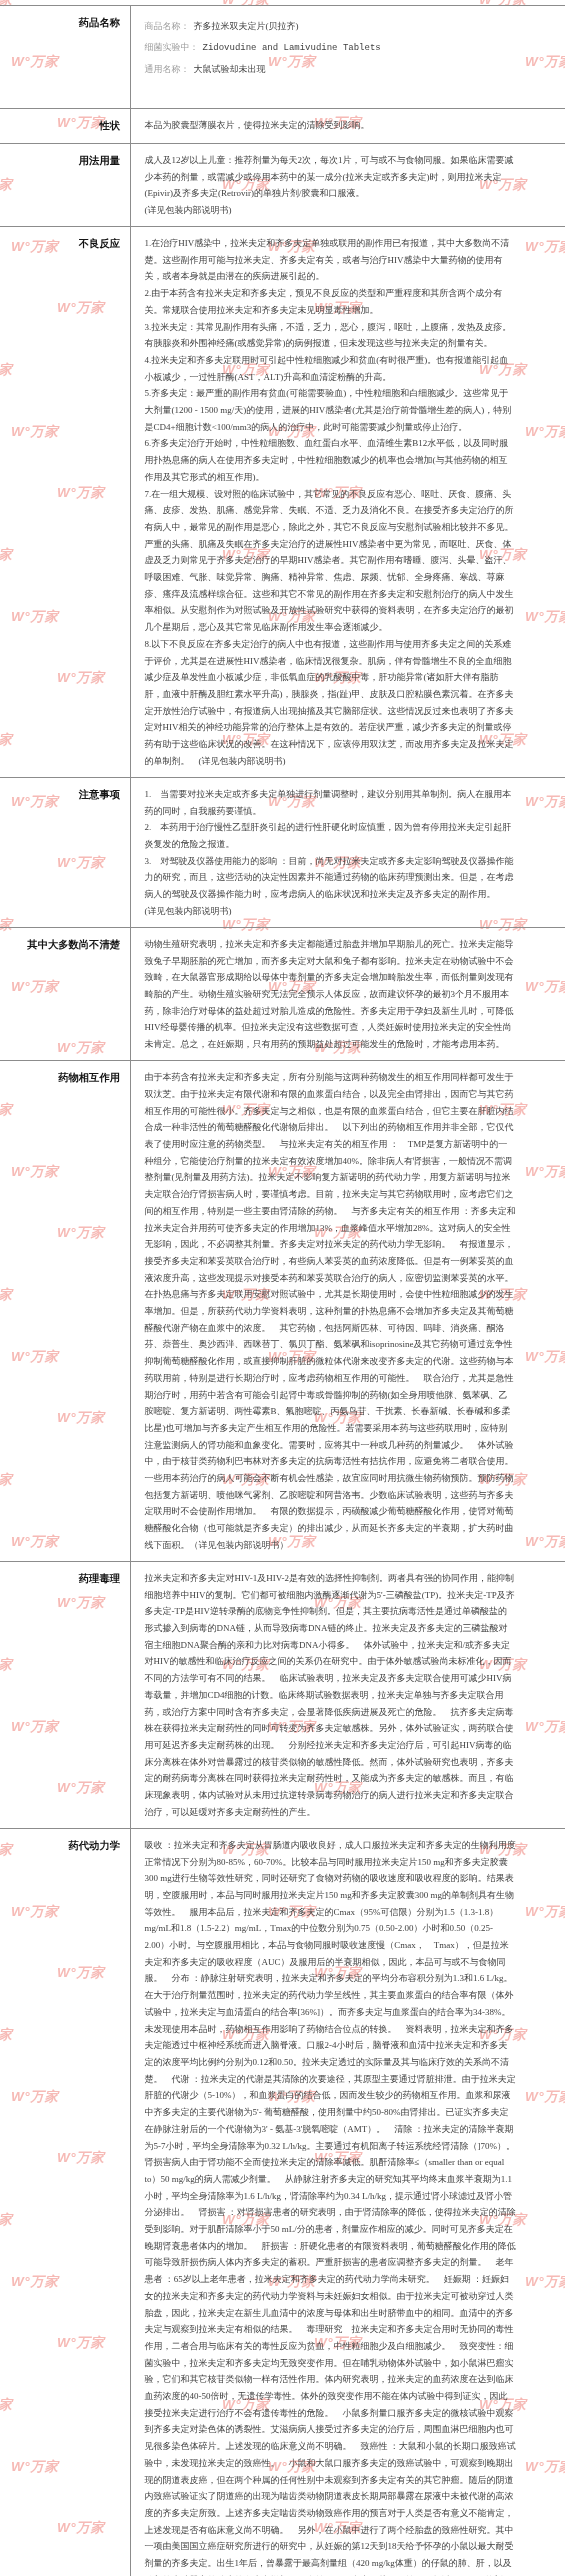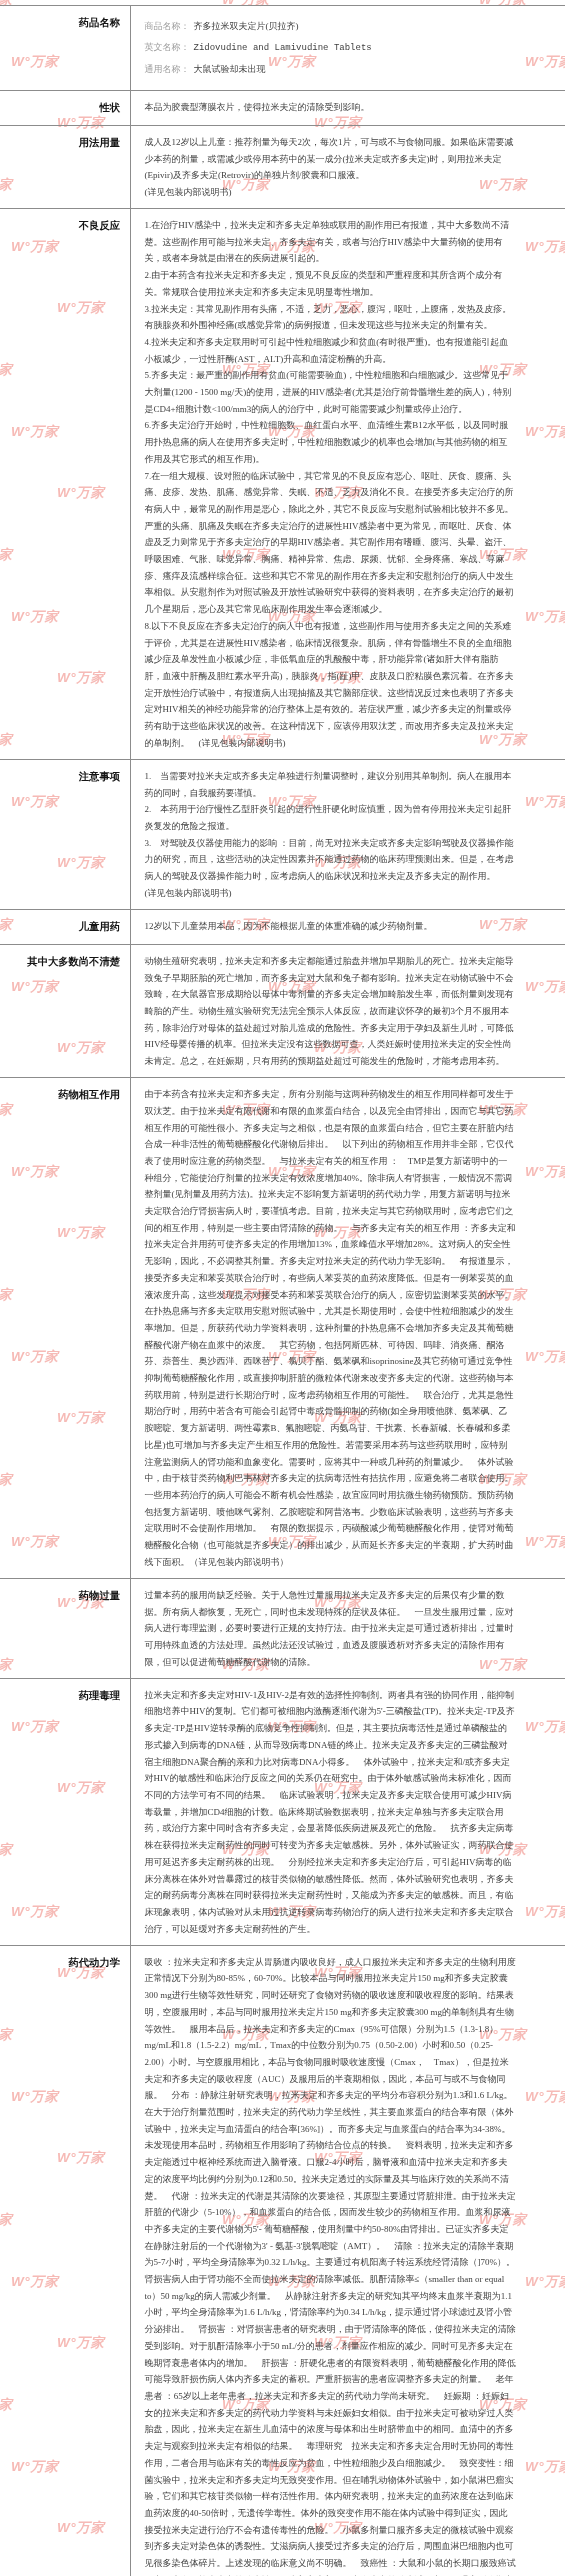--- a/index.html
+++ b/index.html
@@ -14,21 +14,21 @@
   table.drug { position:relative; z-index:1; border-collapse:collapse; width:565px; margin-top:4.5px; background:transparent; }
   td { border-top:0.6px solid #8c8c8c; border-bottom:0.6px solid #8c8c8c; vertical-align:top; background:transparent; }
   td.label {
     width:120px; padding:9px 9.6px 9px 0; border-right:0.6px solid #8c8c8c;
     text-align:right; font-weight:bold; font-size:10.3px; color:#141414; line-height:1.55;
   }
   td.content {
     padding:7.7px 49px 7.7px 14px; font-size:9px; line-height:16.7px; color:#3f3f3f;
     white-space:pre-line; text-align:left; word-break:break-word;
   }
-  td.content.name-cell { white-space:normal; padding-top:9px; padding-bottom:9px; }
+  td.content.name-cell { white-space:normal; padding-top:9px; padding-bottom:27px; }
   .name-line { line-height:16.7px; margin:3.9px 0; }
   .name-line .k { color:#9c9c9c; margin-right:3.9px; }
   .name-line .v { color:#3f3f3f; }
   .name-line .v.mono { font-family:"Liberation Mono","DejaVu Sans Mono",monospace; font-size:9px; }
 </style>
 </head>
 <body>
 
 <div class="page">
   <div class="wm-layer">
@@ -145,21 +145,21 @@
       <span class="wm" style="color: rgb(239, 131, 123); top: 2519px; left: 57px;">W°万家</span>
       <span class="wm" style="color: rgb(239, 131, 123); top: 2519px; left: 314px;">W°万家</span>
     </div>
 
   <table class="drug">
     <tbody>
   <tr>
     <td class="label">药品名称</td>
     <td class="content name-cell">
             <div class="name-line"><span class="k">商品名称：</span><span class="v">齐多拉米双夫定片(贝拉齐)</span></div>
-            <div class="name-line"><span class="k">英文名称：</span><span class="v mono">Zidovudine and Lamivudine Tablets</span></div>
+            <div class="name-line"><span class="k">细菌实验中：</span><span class="v mono">Zidovudine and Lamivudine Tablets</span></div>
             <div class="name-line"><span class="k">通用名称：</span><span class="v">大鼠试验却未出现</span></div>
           </td>
   </tr>
 
 
   <tr>
     <td class="label">性状</td>
     <td class="content">本品为胶囊型薄膜衣片，使得拉米夫定的清除受到影响。</td>
   </tr>
 
@@ -184,40 +184,32 @@
   </tr>
 
 
   <tr>
     <td class="label">注意事项</td>
     <td class="content">1.　当需要对拉米夫定或齐多夫定单独进行剂量调整时，建议分别用其单制剂。病人在服用本药的同时，自我服药要谨慎。
 2.　本药用于治疗慢性乙型肝炎引起的进行性肝硬化时应慎重，因为曾有停用拉米夫定引起肝炎复发的危险之报道。
 3.　对驾驶及仪器使用能力的影响 ：目前，尚无对拉米夫定或齐多夫定影响驾驶及仪器操作能力的研究，而且，这些活动的决定性因素并不能通过药物的临床药理预测出来。但是，在考虑病人的驾驶及仪器操作能力时，应考虑病人的临床状况和拉米夫定及齐多夫定的副作用。　(详见包装内部说明书)</td>
   </tr>
 
-  <tr>
-    <td class="label">儿童用药</td>
-    <td class="content">12岁以下儿童禁用本品，因为不能根据儿童的体重准确的减少药物剂量。</td>
-  </tr>
 
 
   <tr>
     <td class="label">其中大多数尚不清楚</td>
     <td class="content">动物生殖研究表明，拉米夫定和齐多夫定都能通过胎盘并增加早期胎儿的死亡。拉米夫定能导致兔子早期胚胎的死亡增加，而齐多夫定对大鼠和兔子都有影响。拉米夫定在动物试验中不会致畸，在大鼠器官形成期给以母体中毒剂量的齐多夫定会增加畸胎发生率，而低剂量则发现有畸胎的产生。动物生殖实验研究无法完全预示人体反应，故而建议怀孕的最初3个月不服用本药，除非治疗对母体的益处超过对胎儿造成的危险性。齐多夫定用于孕妇及新生儿时，可降低HIV经母婴传播的机率。但拉米夫定没有这些数据可查，人类妊娠时使用拉米夫定的安全性尚未肯定。总之，在妊娠期，只有用药的预期益处超过可能发生的危险时，才能考虑用本药。</td>
   </tr>
 
   <tr>
     <td class="label">药物相互作用</td>
     <td class="content">由于本药含有拉米夫定和齐多夫定，所有分别能与这两种药物发生的相互作用同样都可发生于双汰芝。由于拉米夫定有限代谢和有限的血浆蛋白结合，以及完全由肾排出，因而它与其它药相互作用的可能性很小。齐多夫定与之相似，也是有限的血浆蛋白结合，但它主要在肝脏内结合成一种非活性的葡萄糖醛酸化代谢物后排出。　以下列出的药物相互作用并非全部，它仅代表了使用时应注意的药物类型。　与拉米夫定有关的相互作用 ：　TMP是复方新诺明中的一种组分，它能使治疗剂量的拉米夫定有效浓度增加40%。除非病人有肾损害，一般情况不需调整剂量(见剂量及用药方法)。拉米夫定不影响复方新诺明的药代动力学，用复方新诺明与拉米夫定联合治疗肾损害病人时，要谨慎考虑。目前，拉米夫定与其它药物联用时，应考虑它们之间的相互作用，特别是一些主要由肾清除的药物。　与齐多夫定有关的相互作用 ：齐多夫定和拉米夫定合并用药可使齐多夫定的作用增加13%，血浆峰值水平增加28%。这对病人的安全性无影响，因此，不必调整其剂量。齐多夫定对拉米夫定的药代动力学无影响。　有报道显示，接受齐多夫定和苯妥英联合治疗时，有些病人苯妥英的血药浓度降低。但是有一例苯妥英的血液浓度升高，这些发现提示对接受本药和苯妥英联合治疗的病人，应密切监测苯妥英的水平。　在扑热息痛与齐多夫定联用安慰对照试验中，尤其是长期使用时，会使中性粒细胞减少的发生率增加。但是，所获药代动力学资料表明，这种剂量的扑热息痛不会增加齐多夫定及其葡萄糖醛酸代谢产物在血浆中的浓度。　其它药物，包括阿斯匹林、可待因、吗啡、消炎痛、酮洛芬、萘普生、奥沙西泮、西咪替丁、氯贝丁酯、氨苯砜和isoprinosine及其它药物可通过竞争性抑制葡萄糖醛酸化作用，或直接抑制肝脏的微粒体代谢来改变齐多夫定的代谢。这些药物与本药联用前，特别是进行长期治疗时，应考虑药物相互作用的可能性。　联合治疗，尤其是急性期治疗时，用药中若含有可能会引起肾中毒或骨髓抑制的药物(如全身用喷他脒、氨苯砜、乙胺嘧啶、复方新诺明、两性霉素B、氟胞嘧啶、丙氨鸟苷、干扰素、长春新碱、长春碱和多柔比星)也可增加与齐多夫定产生相互作用的危险性。若需要采用本药与这些药联用时，应特别注意监测病人的肾功能和血象变化。需要时，应将其中一种或几种药的剂量减少。　体外试验中，由于核苷类药物利巴韦林对齐多夫定的抗病毒活性有拮抗作用，应避免将二者联合使用。　一些用本药治疗的病人可能会不断有机会性感染，故宜应同时用抗微生物药物预防。预防药物包括复方新诺明、喷他咪气雾剂、乙胺嘧啶和阿昔洛韦。少数临床试验表明，这些药与齐多夫定联用时不会使副作用增加。　有限的数据提示，丙磺酸减少葡萄糖醛酸化作用，使肾对葡萄糖醛酸化合物（也可能就是齐多夫定）的排出减少，从而延长齐多夫定的半衰期，扩大药时曲线下面积。（详见包装内部说明书）</td>
   </tr>
 
-  <tr>
-    <td class="label">药物过量</td>
-    <td class="content">过量本药的服用尚缺乏经验。关于人急性过量服用拉米夫定及齐多夫定的后果仅有少量的数据。所有病人都恢复，无死亡，同时也未发现特殊的症状及体征。　一旦发生服用过量，应对病人进行毒理监测，必要时要进行正规的支持疗法。由于拉米夫定是可通过透析排出，过量时可用特殊血透的方法处理。虽然此法还没试验过，血透及腹膜透析对齐多夫定的清除作用有限，但可以促进葡萄糖醛酸代谢物的清除。</td>
-  </tr>
 
   <tr>
     <td class="label">药理毒理</td>
     <td class="content">拉米夫定和齐多夫定对HIV-1及HIV-2是有效的选择性抑制剂。两者具有强的协同作用，能抑制细胞培养中HIV的复制。它们都可被细胞内激酶逐渐代谢为5'-三磷酸盐(TP)。拉米夫定-TP及齐多夫定-TP是HIV逆转录酶的底物竞争性抑制剂。但是，其主要抗病毒活性是通过单磷酸盐的形式掺入到病毒的DNA链，从而导致病毒DNA链的终止。拉米夫定及齐多夫定的三磷盐酸对宿主细胞DNA聚合酶的亲和力比对病毒DNA小得多。　体外试验中，拉米夫定和/或齐多夫定对HIV的敏感性和临床治疗反应之间的关系仍在研究中。由于体外敏感试验尚未标准化，因而不同的方法学可有不同的结果。　临床试验表明，拉米夫定及齐多夫定联合使用可减少HIV病毒载量，并增加CD4细胞的计数。临床终期试验数据表明，拉米夫定单独与齐多夫定联合用药，或治疗方案中同时含有齐多夫定，会显著降低疾病进展及死亡的危险。　抗齐多夫定病毒株在获得拉米夫定耐药性的同时可转变为齐多夫定敏感株。另外，体外试验证实，两药联合使用可延迟齐多夫定耐药株的出现。　分别经拉米夫定和齐多夫定治疗后，可引起HIV病毒的临床分离株在体外对曾暴露过的核苷类似物的敏感性降低。然而，体外试验研究也表明，齐多夫定的耐药病毒分离株在同时获得拉米夫定耐药性时，又能成为齐多夫定的敏感株。而且，有临床现象表明，体内试验对从未用过抗逆转录病毒药物治疗的病人进行拉米夫定和齐多夫定联合治疗，可以延缓对齐多夫定耐药性的产生。</td>
   </tr>
 
   <tr>
     <td class="label">药代动力学</td>
     <td class="content">吸收 ：拉米夫定和齐多夫定从胃肠道内吸收良好，成人口服拉米夫定和齐多夫定的生物利用度正常情况下分别为80-85%，60-70%。比较本品与同时服用拉米夫定片150 mg和齐多夫定胶囊300 mg进行生物等效性研究，同时还研究了食物对药物的吸收速度和吸收程度的影响。结果表明，空腹服用时，本品与同时服用拉米夫定片150 mg和齐多夫定胶囊300 mg的单制剂具有生物等效性。　服用本品后，拉米夫定和齐多夫定的Cmax（95%可信限）分别为1.5（1.3-1.8）mg/mL和1.8（1.5-2.2）mg/mL，Tmax的中位数分别为0.75（0.50-2.00）小时和0.50（0.25-2.00）小时。与空腹服用相比，本品与食物同服时吸收速度慢（Cmax，　Tmax），但是拉米夫定和齐多夫定的吸收程度（AUC）及服用后的半衰期相似，因此，本品可与或不与食物同服。　分布 ：静脉注射研究表明，拉米夫定和齐多夫定的平均分布容积分别为1.3和1.6 L/kg。在大于治疗剂量范围时，拉米夫定的药代动力学呈线性，其主要血浆蛋白的结合率有限（体外试验中，拉米夫定与血清蛋白的结合率[36%]）。而齐多夫定与血浆蛋白的结合率为34-38%。未发现使用本品时，药物相互作用影响了药物结合位点的转换。　资料表明，拉米夫定和齐多夫定能透过中枢神经系统而进入脑脊液。口服2-4小时后，脑脊液和血清中拉米夫定和齐多夫定的浓度平均比例约分别为0.12和0.50。拉米夫定透过的实际量及其与临床疗效的关系尚不清楚。　代谢 ：拉米夫定的代谢是其清除的次要途径，其原型主要通过肾脏排泄。由于拉米夫定肝脏的代谢少（5-10%），和血浆蛋白的结合低，因而发生较少的药物相互作用。血浆和尿液中齐多夫定的主要代谢物为5'- 葡萄糖醛酸，使用剂量中约50-80%由肾排出。已证实齐多夫定在静脉注射后的一个代谢物为3' - 氨基-3'脱氧嘧啶（AMT）。　清除 ：拉米夫定的清除半衰期为5-7小时，平均全身清除率为0.32 L/h/kg。主要通过有机阳离子转运系统经肾清除（]70%）。肾损害病人由于肾功能不全而使拉米夫定的清除率减低。肌酐清除率≤（smaller than or equal to）50 mg/kg的病人需减少剂量。　从静脉注射齐多夫定的研究知其平均终末血浆半衰期为1.1小时，平均全身清除率为1.6 L/h/kg，肾清除率约为0.34 L/h/kg，提示通过肾小球滤过及肾小管分泌排出。　肾损害 ：对肾损害患者的研究表明，由于肾清除率的降低，使得拉米夫定的清除受到影响。对于肌酐清除率小于50 mL/分的患者，剂量应作相应的减少。同时可见齐多夫定在晚期肾衰患者体内的增加。　肝损害 ：肝硬化患者的有限资料表明，葡萄糖醛酸化作用的降低可能导致肝损伤病人体内齐多夫定的蓄积。严重肝损害的患者应调整齐多夫定的剂量。　老年患者 ：65岁以上老年患者，拉米夫定和齐多夫定的药代动力学尚未研究。　妊娠期 ：妊娠妇女的拉米夫定和齐多夫定的药代动力学资料与未妊娠妇女相似。由于拉米夫定可被动穿过人类胎盘，因此，拉米夫定在新生儿血清中的浓度与母体和出生时脐带血中的相同。血清中的齐多夫定与观察到拉米夫定有相似的结果。　毒理研究　拉米夫定和齐多夫定合用时无协同的毒性作用，二者合用与临床有关的毒性反应为贫血，中性粒细胞少及白细胞减少。　致突变性：细菌实验中，拉米夫定和齐多夫定均无致突变作用。但在哺乳动物体外试验中，如小鼠淋巴瘤实验，它们和其它核苷类似物一样有活性作用。体内研究表明，拉米夫定的血药浓度在达到临床血药浓度的40-50倍时，无遗传学毒性。体外的致突变作用不能在体内试验中得到证实，因此接受拉米夫定进行治疗不会有遗传毒性的危险。　小鼠多剂量口服齐多夫定的微核试验中观察到齐多夫定对染色体的诱裂性。艾滋病病人接受过齐多夫定的治疗后，周围血淋巴细胞内也可见很多染色体碎片。上述发现的临床意义尚不明确。　致癌性 ：大鼠和小鼠的长期口服致癌试验中，未发现拉米夫定的致癌性。　小鼠和大鼠口服齐多夫定的致癌试验中，可观察到晚期出现的阴道表皮癌，但在两个种属的任何性别中未观察到齐多夫定有关的其它肿瘤。随后的阴道内致癌试验证实了阴道癌的出现为啮齿类动物阴道表皮长期局部暴露在尿液中未被代谢的高浓度的齐多夫定所致。上述齐多夫定啮齿类动物致癌作用的预言对于人类是否有意义不能肯定，上述发现是否有临床意义尚不明确。　另外，在小鼠中进行了两个经胎盘的致癌性研究。其中一项由美国国立癌症研究所进行的研究中，从妊娠的第12天到18天给予怀孕的小鼠以最大耐受剂量的齐多夫定。出生1年后，曾暴露于最高剂量组（420 mg/kg体重）的仔鼠的肺、肝，以及雌鼠的生殖器官的肿瘤的发生率增加。　在第二项研究中，从妊娠第10天起以40 mg/kg的剂量连续给予齐多夫定24个月。治疗相关性发现仅限于晚期出现的阴道表皮肿瘤，其发生率和出现时间与标准剂量口服的致癌试验相似。因此，第二个试验表明齐多夫定并非为经胎盘的致癌物。　可得出结论，第一个试验中的经胎盘的致癌性数据表明一个假设的危险性，同时可证明感染HIV的怀孕妇女使用齐多夫定可减少HIV对未感染儿童母婴传播的危险。　生殖毒性 ：在动物生殖试验中，拉米夫定和齐多夫定均可进入胎盘，并已在人体试验中得到证实。在相对较低的全身药物暴露下，拉米夫定可增加兔子早期胚胎的死亡，这与人的情况一致。但在很高的全身药物暴露下，大鼠试验却未出现。齐多夫定在上述两种动物中的作用相似，但仅在很高的全身药物暴露下。拉米夫定在动物试验中未见致畸性。在器官形成时给予大鼠以产科的毒性剂量会导致畸形发生率的增加，但在低剂量下未见致胎儿畸形的证据。　生殖力 ：拉米夫定和齐多夫定并不损害大鼠试验中雄性和雌性的生殖力。</td>
   </tr>

